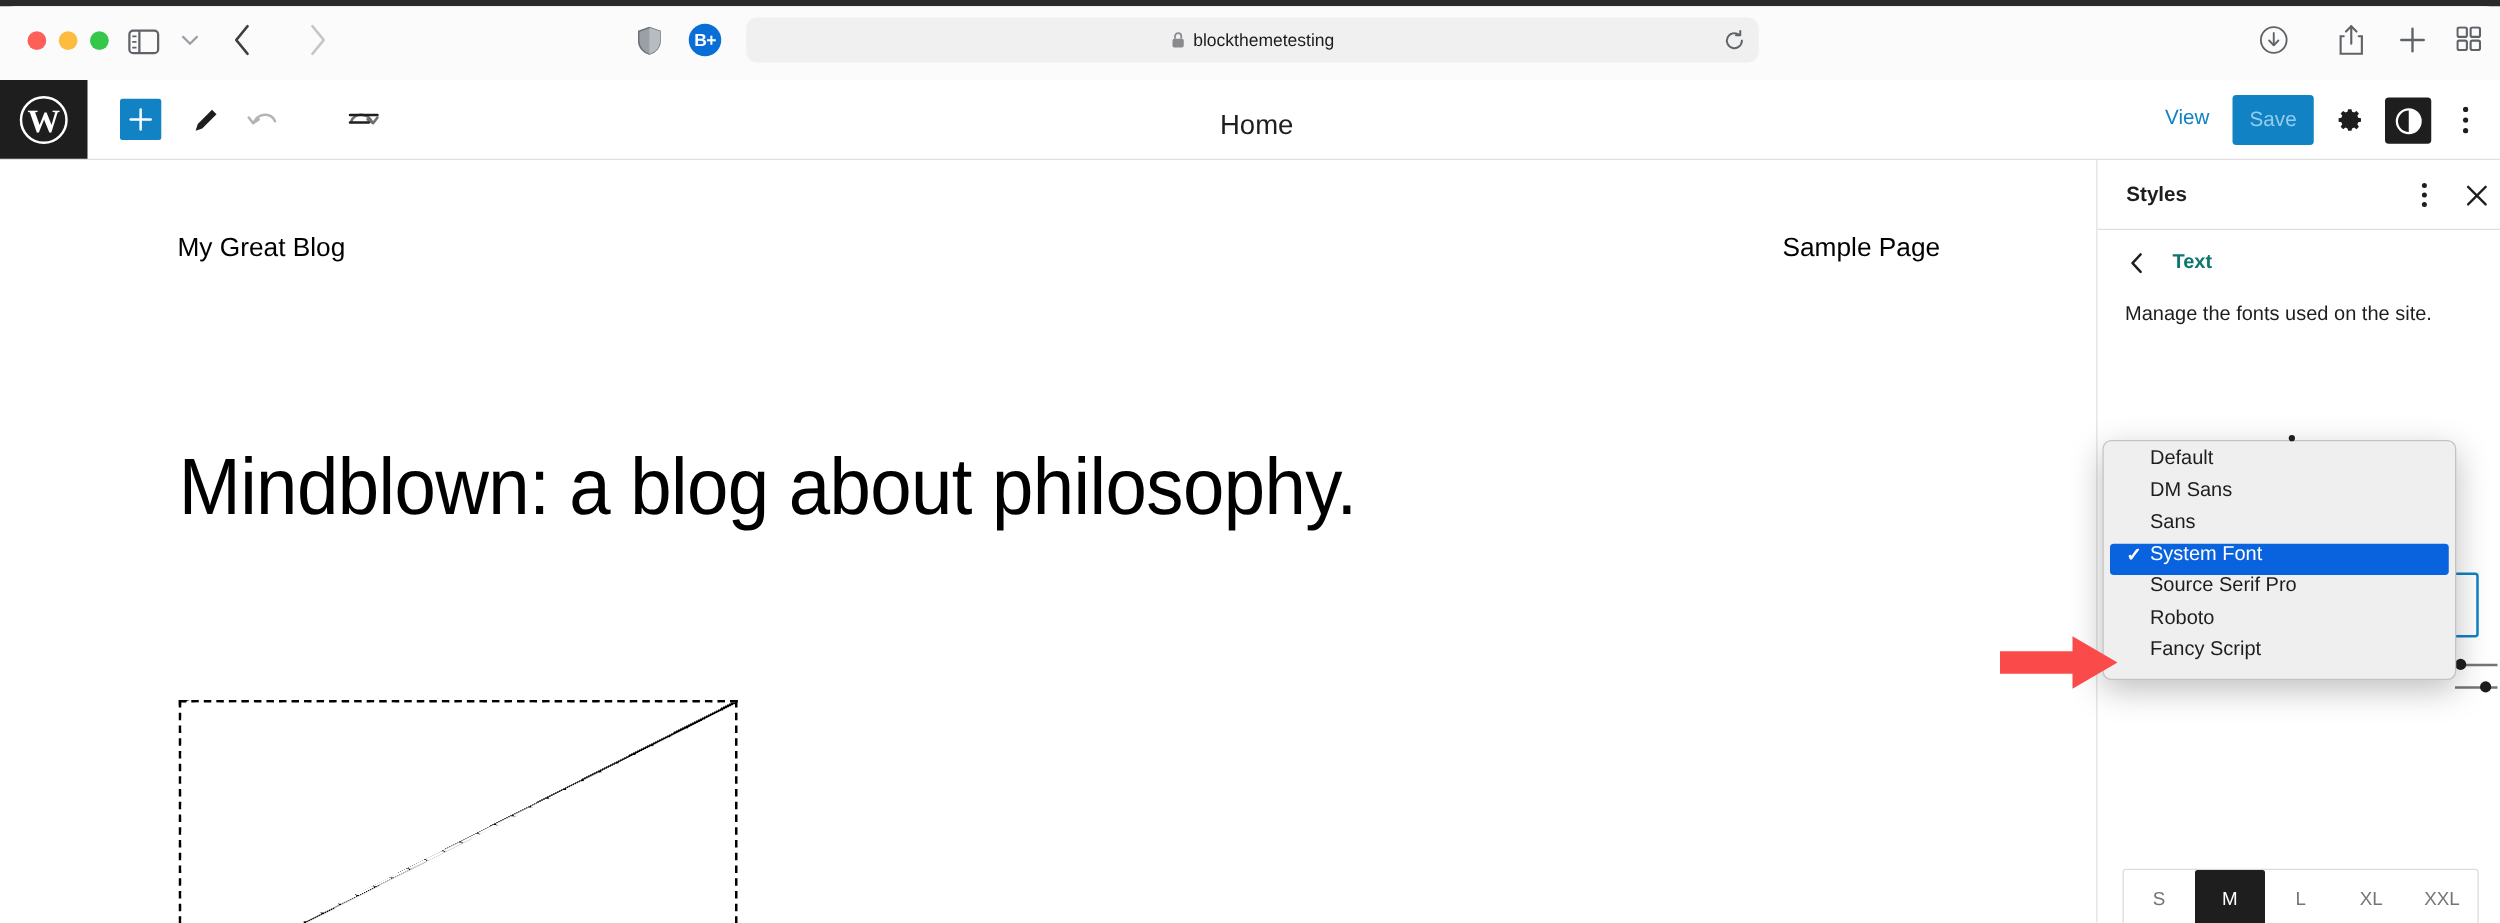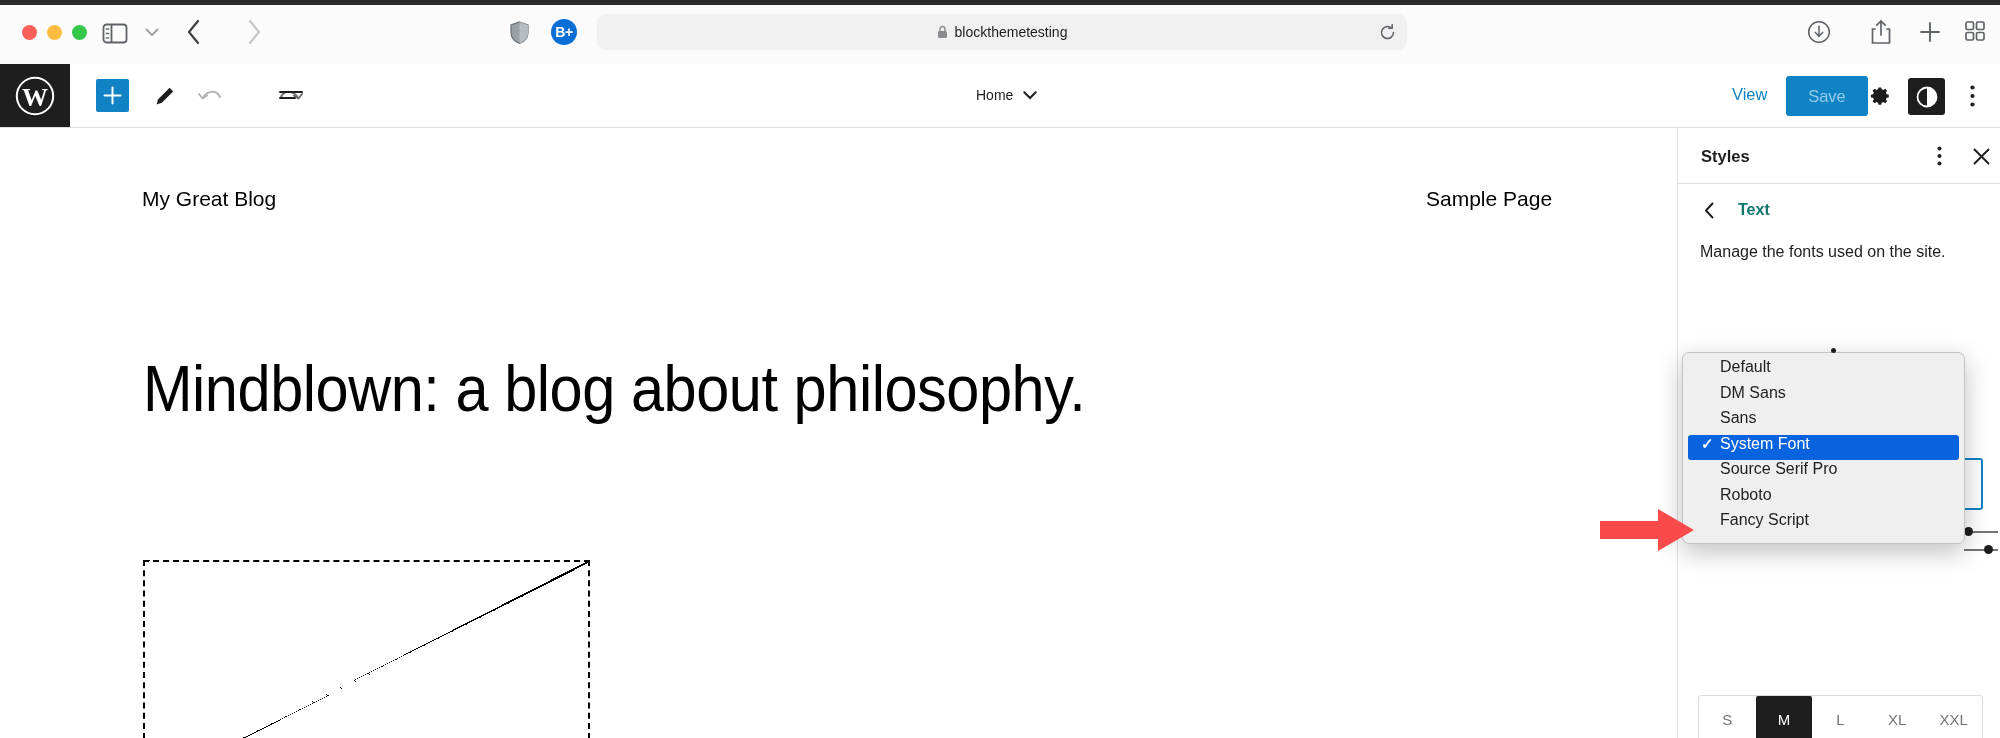--- a/index.html
+++ b/index.html
@@ -96,30 +96,31 @@
     color: #1e1e1e;
   }
   #tool-pencil { left: 149px; }
   #tool-undo   { left: 194px; color: #949494; }
   #tool-redo   { left: 275px; color: #5f5f5f; }
   #tool-listview { left: 272px; }
 
   #doc-title-btn {
     position: absolute; left: 970px; top: 19px;
     display: flex; align-items: flex-end; gap: 10px;
-    font-size: 14px; color: #1e1e1e;
+    font-size: 22px; color: #1e1e1e;
     padding: 4px 6px;
+    flex-direction: column;
   }
 
   #view-link {
     position: absolute; left: 1732px; top: 85px;
     font-size: 16.5px; color: #1182c4;
   }
   #save-btn {
-    position: absolute; left: 1786px; top: 76px; width: 82px; height: 40px;
+    position: absolute; left: 1786px; top: 76px; width: 65px; height: 40px;
     background: #1182c4; color: #94cdec;
     border-radius: 3px; font-size: 16.5px;
     display: flex; align-items: center; justify-content: center;
   }
   #gear-btn {
     position: absolute; left: 1865px; top: 80px; width: 32px; height: 32px;
     display: flex; align-items: center; justify-content: center;
   }
   #styles-btn {
     position: absolute; left: 1908px; top: 78px; width: 37px; height: 37px;

